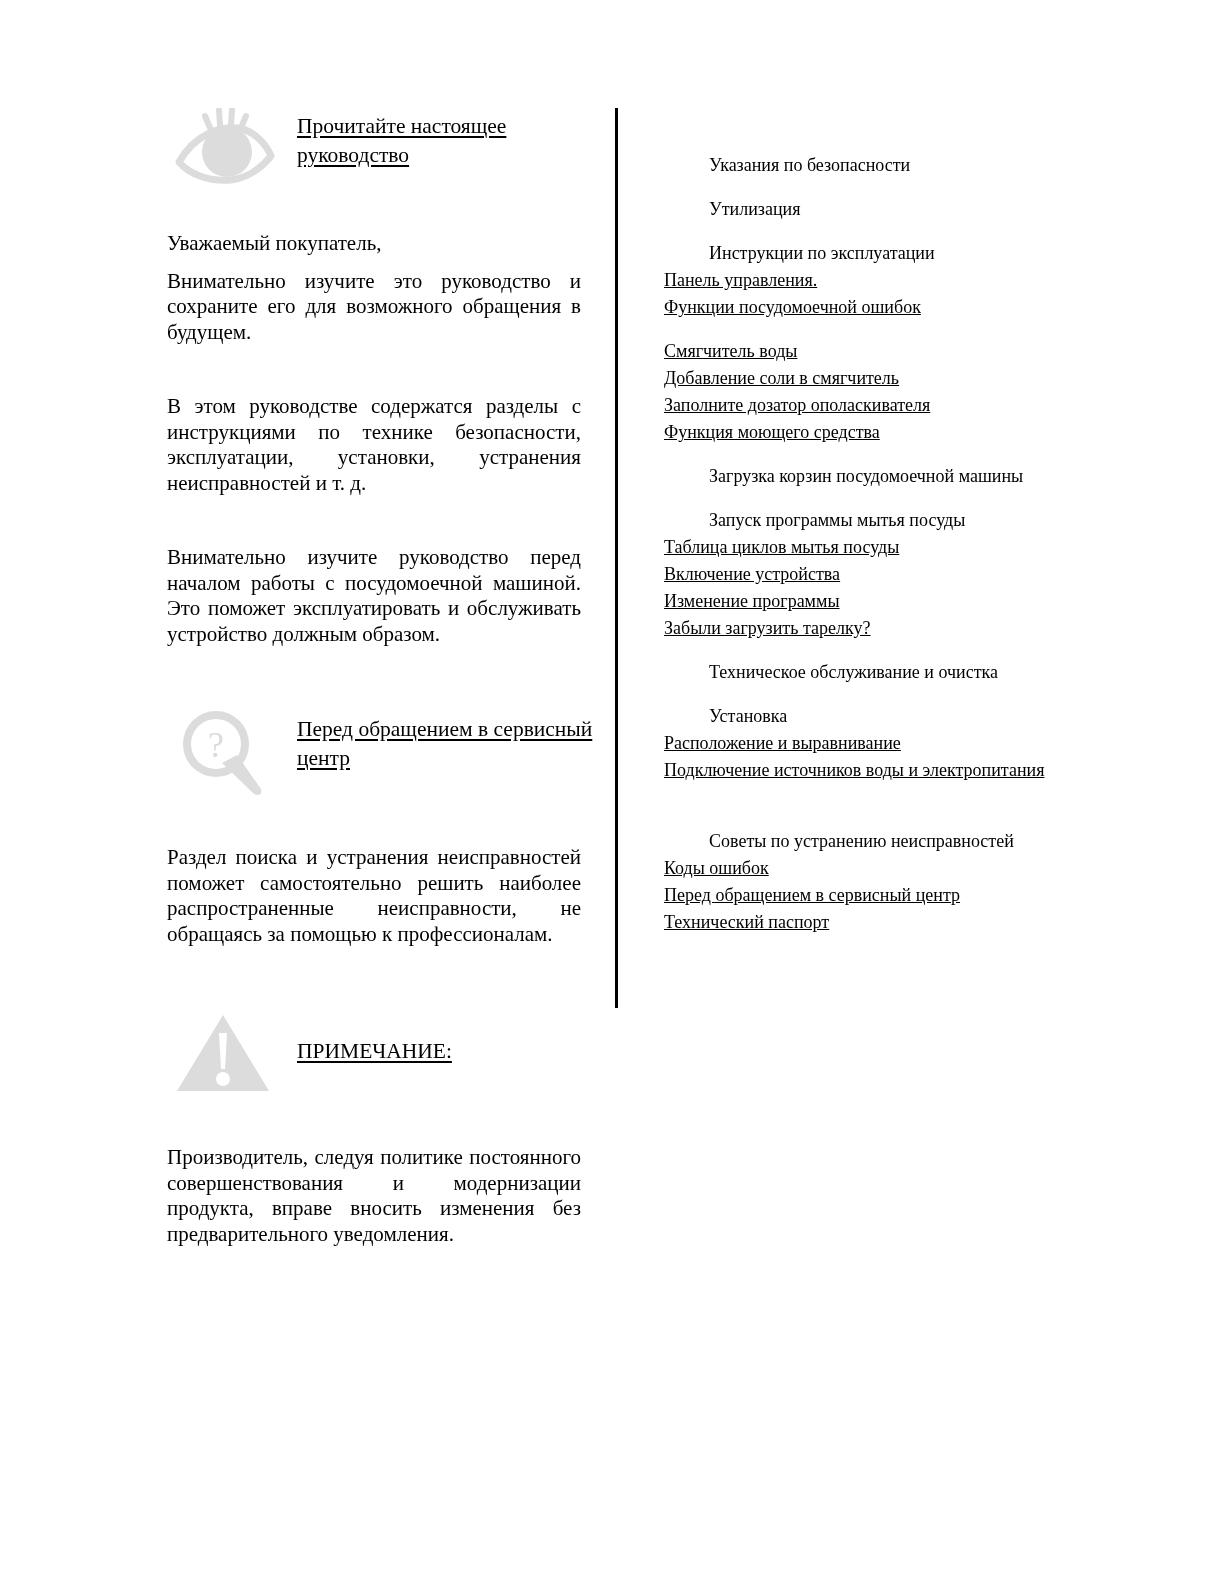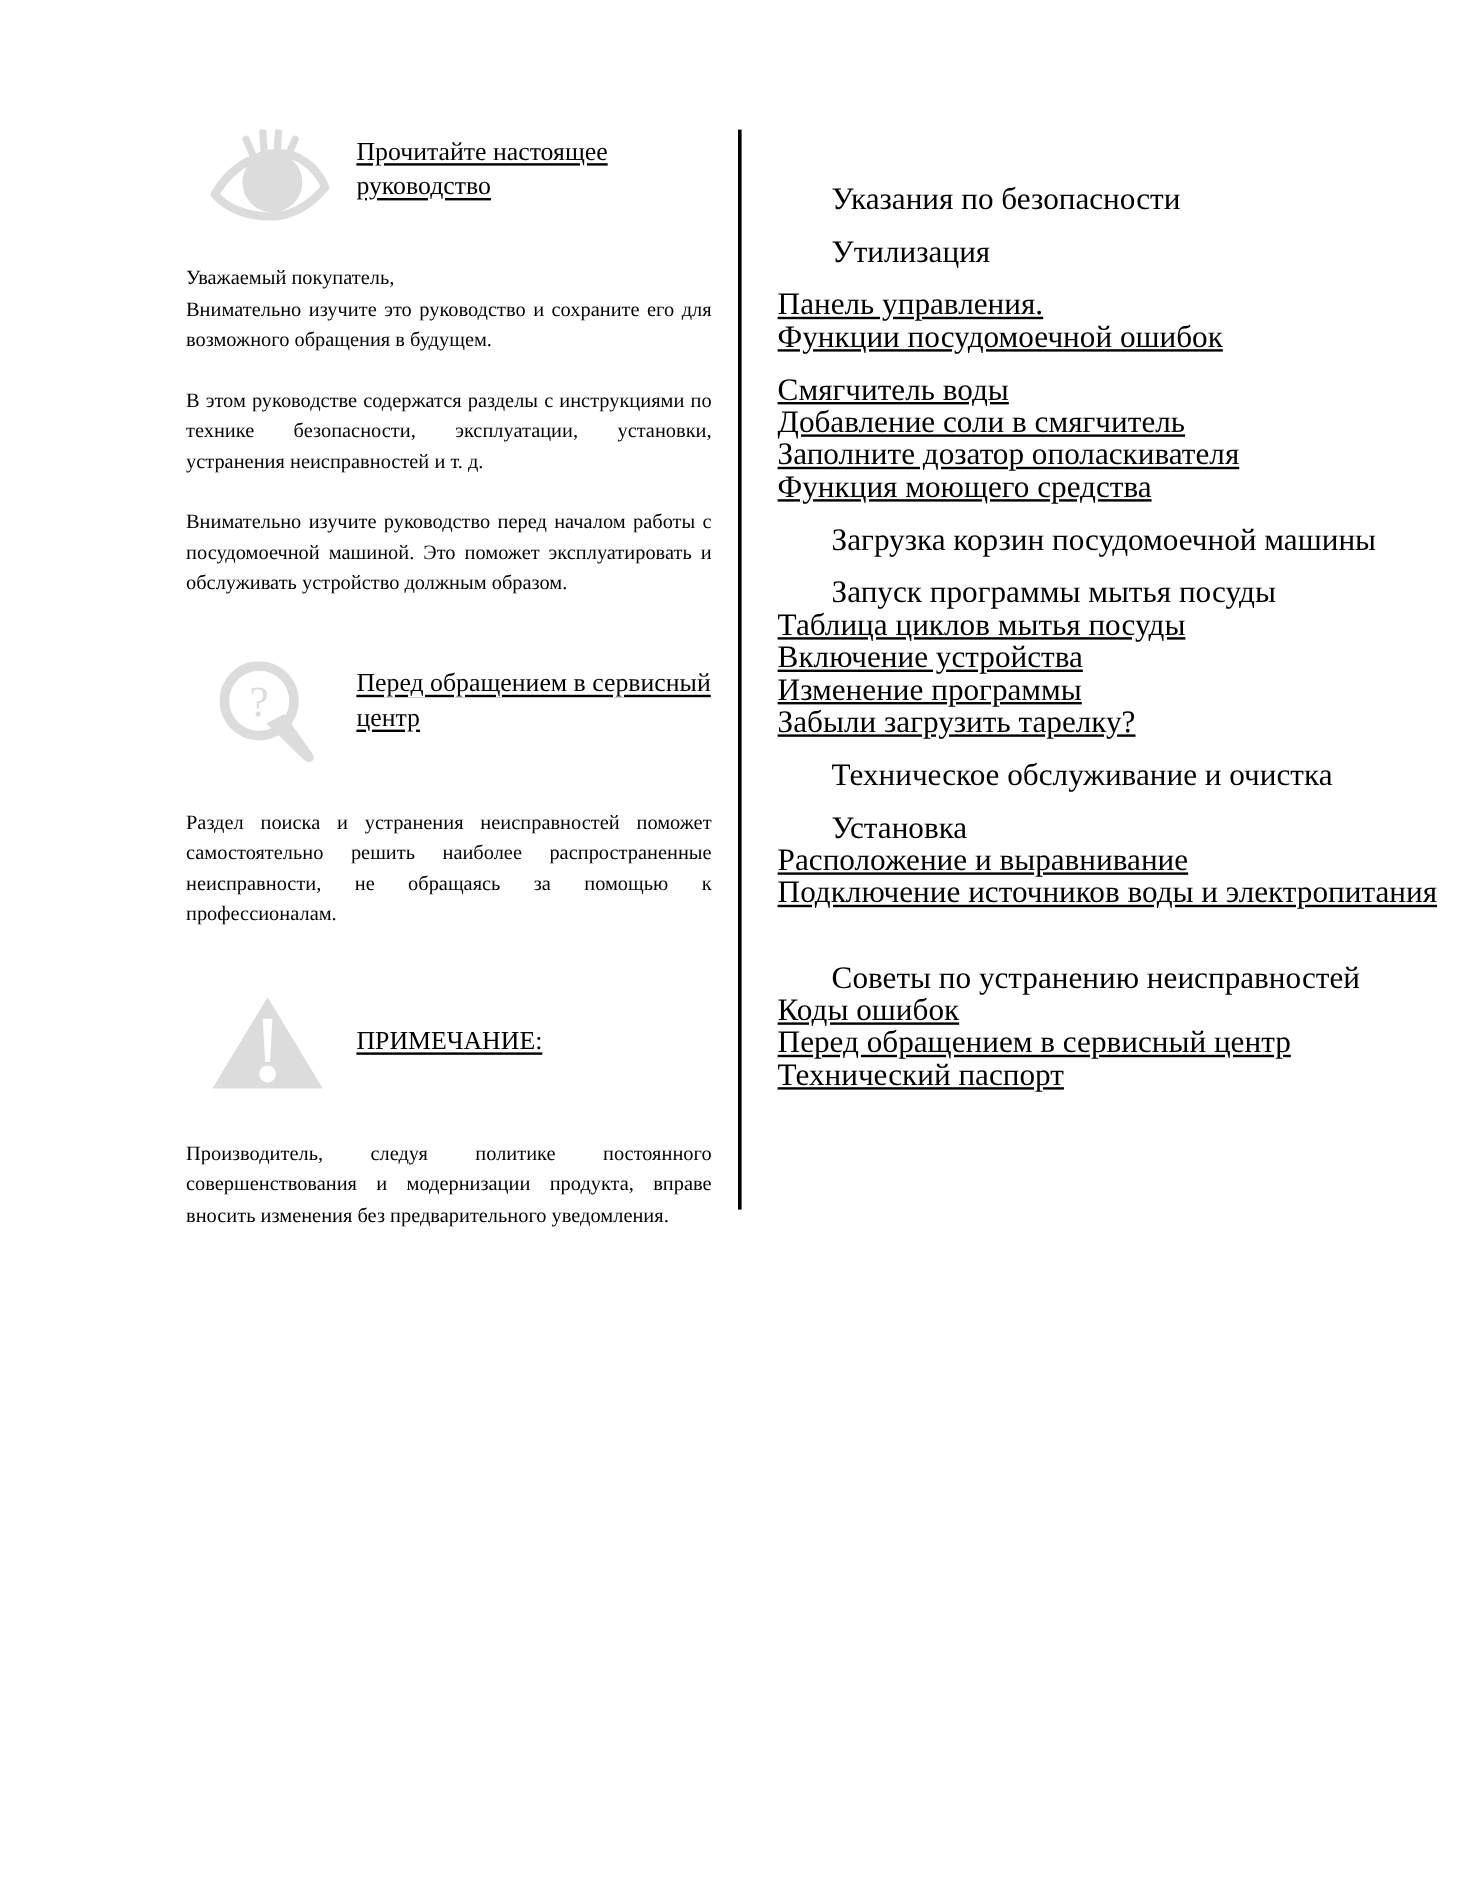--- a/index.html
+++ b/index.html
@@ -61,39 +61,39 @@
     margin-left: 142px;
     font-size: 21.5px;
     line-height: 29px;
     text-decoration: underline;
     text-underline-offset: 3px;
     padding-top: 4px;
   }
   .head-text .l { display: block; width: max-content; }
 
   p.body-par {
-    margin: 0;
-    font-size: 17px;
+    margin: 12px;
+    font-size: 21px;
     line-height: 25.5px;
     text-align: justify;
     text-justify: inter-word;
   }
   p.body-par.left-align { text-align: left; }
 
   .gap-sm { height: 25px; }
   .gap-md { height: 36px; }
   .gap-lg { height: 52px; }
 
   
   .right-col {
     position: absolute;
-    left: 648px;
+    left: 664px;
     top: 108px;
     width: 500px;
-    font-size: 26px;
+    font-size: 18px;
     line-height: 27px;
   }
   .toc-group { margin-bottom: 0; }
   .toc-head {
     padding-left: 45px;
     white-space: nowrap;
   }
   .toc-item {
     padding-left: 0;
     white-space: nowrap;
@@ -200,20 +200,21 @@
 
     <div class="spacer-1"></div>
 
     <div class="toc-group">
       <div class="toc-head">Утилизация</div>
     </div>
 
     <div class="spacer-1"></div>
 
     <div class="toc-group">
+      <div class="toc-head">Инструкции по эксплуатации</div>
       <div class="toc-item">Панель управления.</div>
       <div class="toc-item">Функции посудомоечной ошибок</div>
     </div>
 
     <div class="spacer-1"></div>
 
     <div class="toc-group">
       <div class="toc-item">Смягчитель воды</div>
       <div class="toc-item">Добавление соли в смягчитель</div>
       <div class="toc-item">Заполните дозатор ополаскивателя</div>

